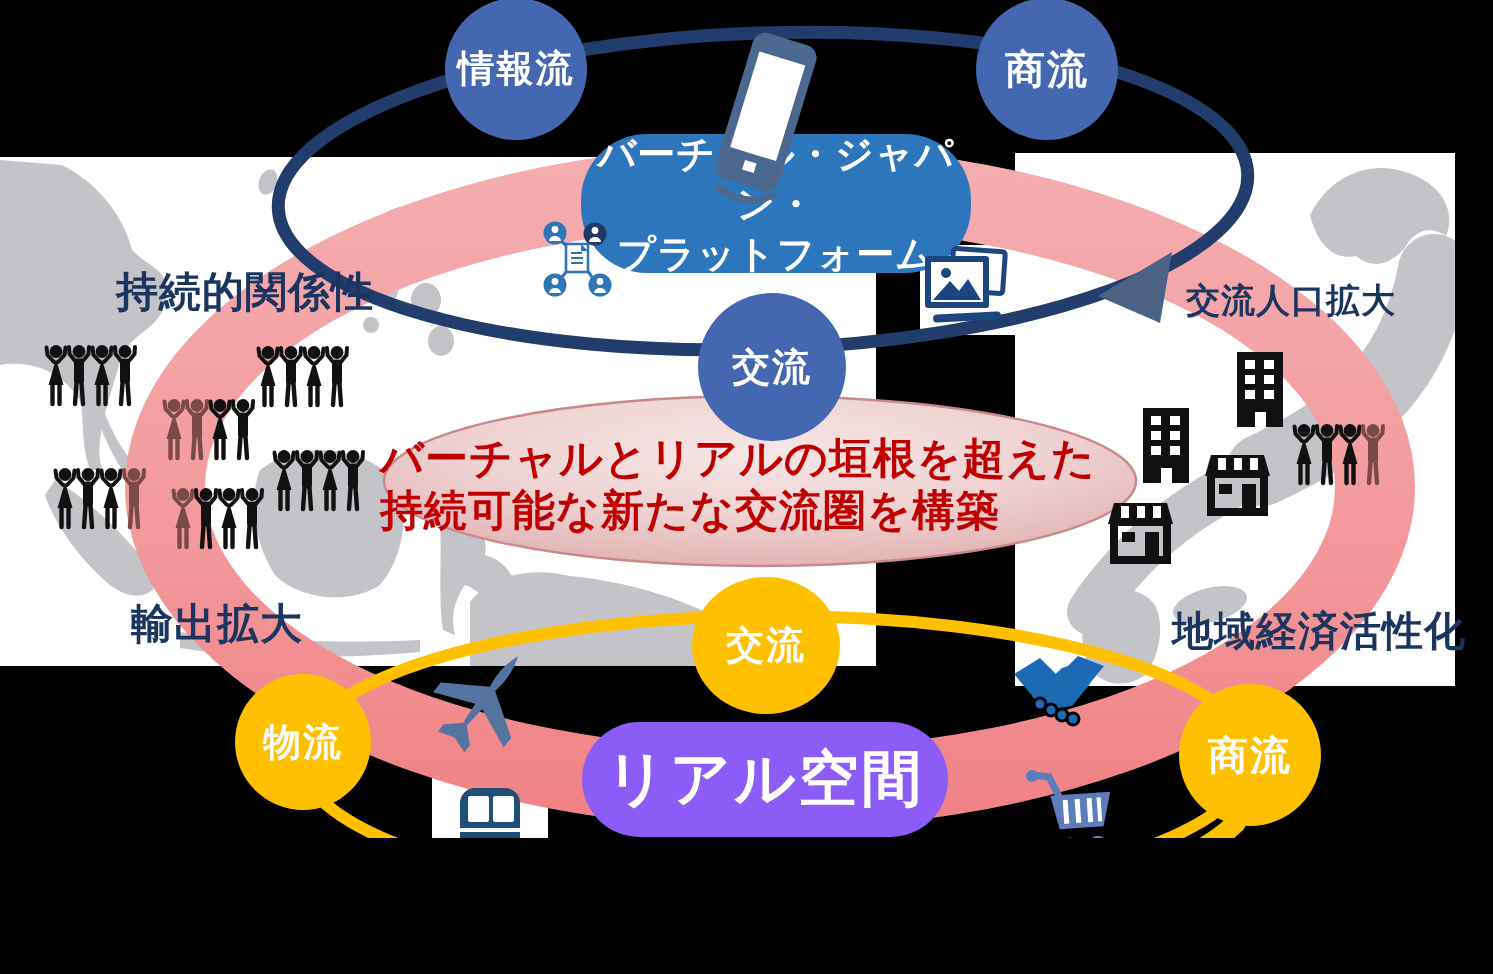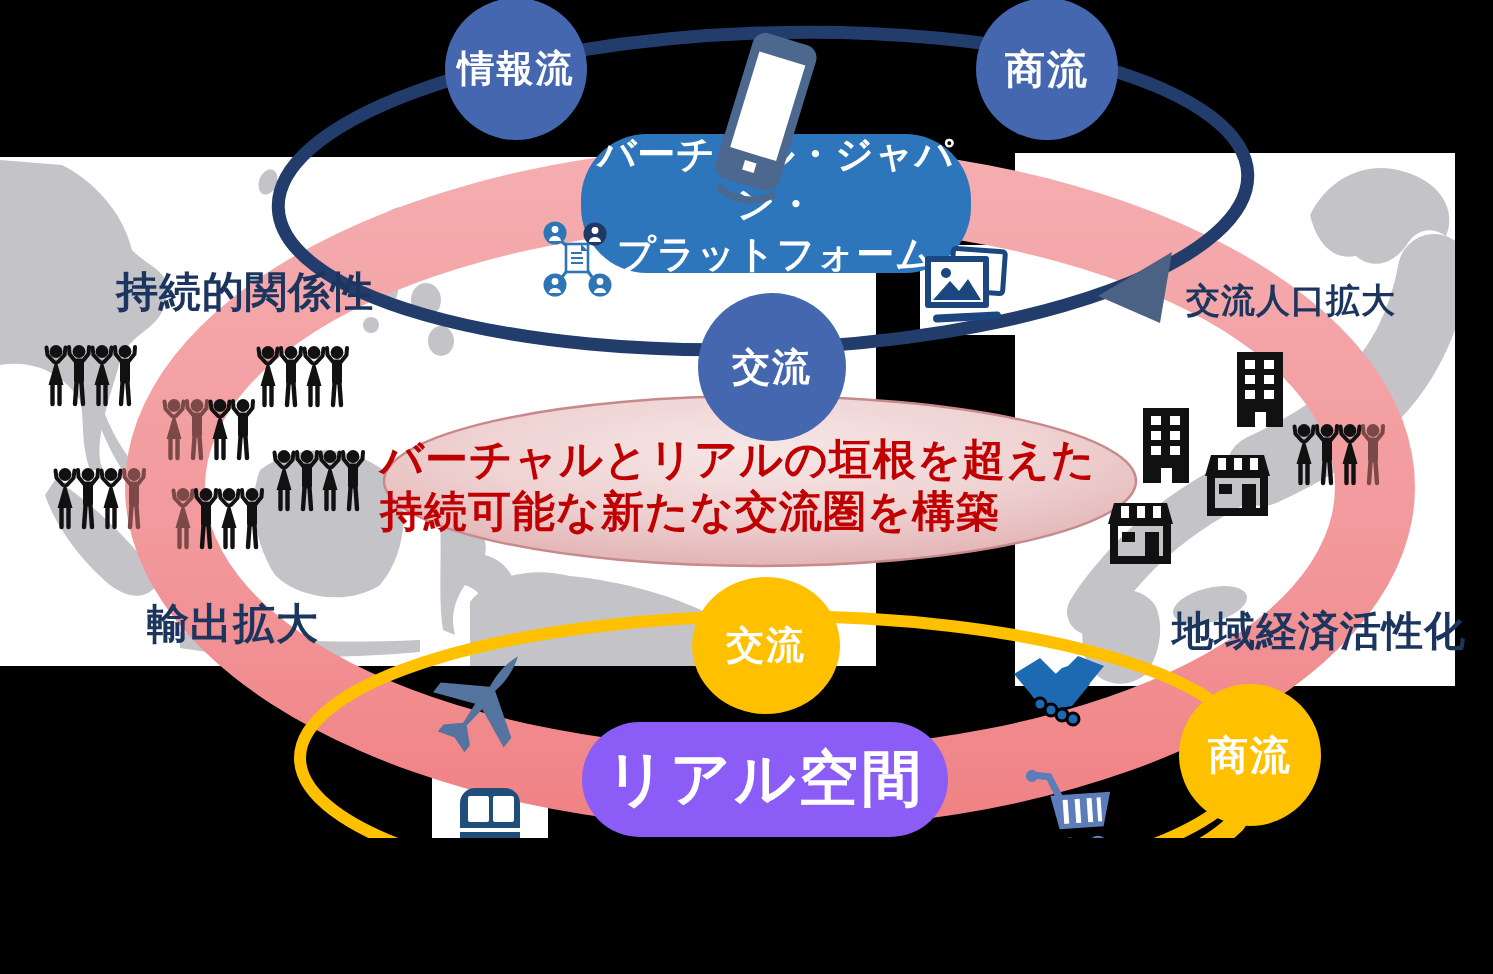--- a/index.html
+++ b/index.html
@@ -1,17 +1,17 @@
 <!DOCTYPE html>
 <html><head>
 <meta charset="utf-8">
 <style>
   html,body{margin:0;padding:0;background:#000;}
   #stage{position:relative;width:1493px;height:838px;background:#000;overflow:hidden;
-         font-family:Liberation Sans, sans-serif;}
+         font-family:Liberation Serif, serif;}
   #stage svg.layer{position:absolute;left:0;top:0;}
   .z1{z-index:1}.z2{z-index:2}.z3{z-index:3}.z5{z-index:5}
 
   
   .node{position:absolute;border-radius:50%;display:flex;align-items:center;justify-content:center;
         color:#fff;font-weight:bold;z-index:4;letter-spacing:2px;}
   .node.blue{background:#4467B0;}
   .node.yellow{background:#FFC000;}
   .n-info{left:445px;top:-2px;width:142px;height:142px;font-size:37px;}
   .n-comm-top{left:976px;top:-2px;width:142px;height:142px;font-size:40px;}
@@ -25,21 +25,21 @@
   .pill{position:absolute;display:flex;flex-direction:column;align-items:center;justify-content:center;
         color:#fff;font-weight:bold;text-align:center;z-index:4;}
   .pill.virtual{left:581px;top:134px;width:390px;height:139px;border-radius:66px;background:#2D76BC;
         font-size:38px;line-height:50px;letter-spacing:1px;}
   .pill.real{left:582px;top:722px;width:366px;height:115px;border-radius:58px;background:#8b5cf6;
         font-size:60px;letter-spacing:3px;}
 
   
   .lbl{position:absolute;color:#1C355E;font-weight:bold;z-index:6;white-space:nowrap;letter-spacing:1px;}
   .lbl.lt{left:92px;top:264px;font-size:42px;margin-left:24px;}
-  .lbl.lb{left:131px;top:596px;font-size:42px;margin-left:16px;}
+  .lbl.lb{left:131px;top:596px;font-size:42px;}
   .lbl.rt{left:1186px;top:278px;font-size:34px;}
   .lbl.rb{left:1172px;top:604px;font-size:41px;}
 
   
   .center-msg{position:absolute;left:380px;top:433px;width:760px;z-index:6;
         color:#C00000;font-weight:bold;font-size:43px;line-height:52px;letter-spacing:1px;}
 </style>
 </head>
 <body>
 
@@ -178,20 +178,23 @@
   </div>
   <div class="node blue n-comm-top">
     <span>商流</span>
   </div>
   <div class="node blue n-exch-blue">
     <span>交流</span>
   </div>
   <div class="node yellow n-exch-yel">
     <span>交流</span>
   </div>
+  <div class="node yellow n-log">
+    <span>物流</span>
+  </div>
   <div class="node yellow n-comm-bot">
     <span>商流</span>
   </div>
   <div class="node yellow n-people">
     <span>人流</span>
   </div>
 
   <div class="pill virtual">
     <span>バーチャル・ジャパン・</span>
     <span>プラットフォーム</span>

